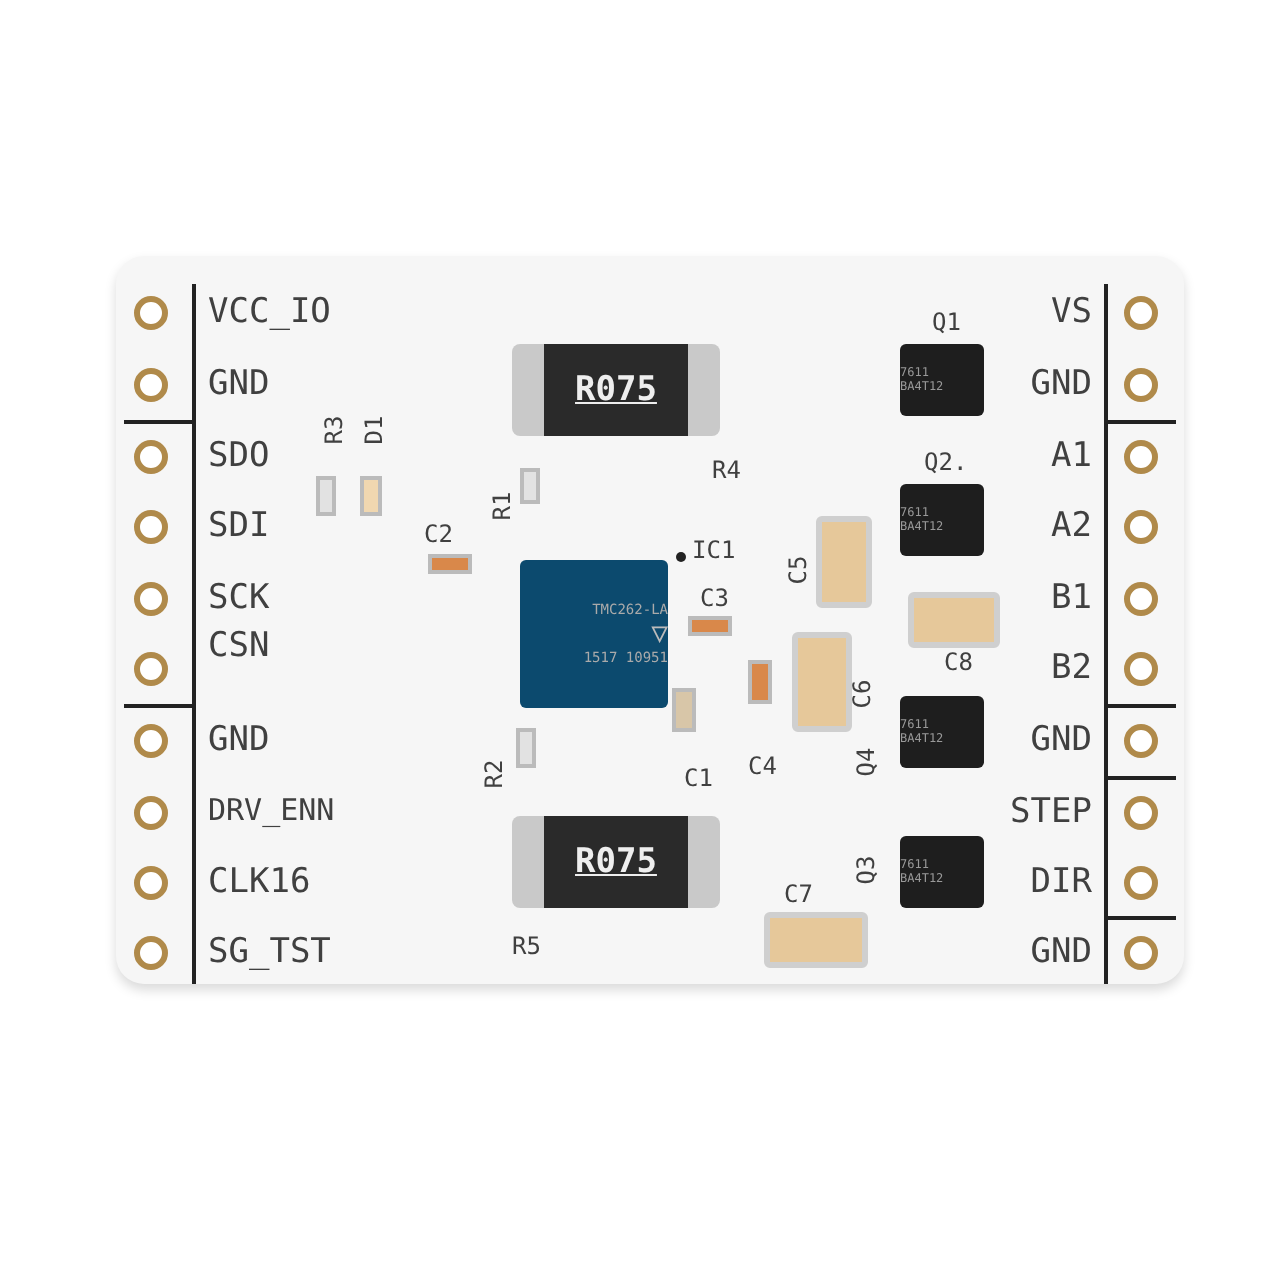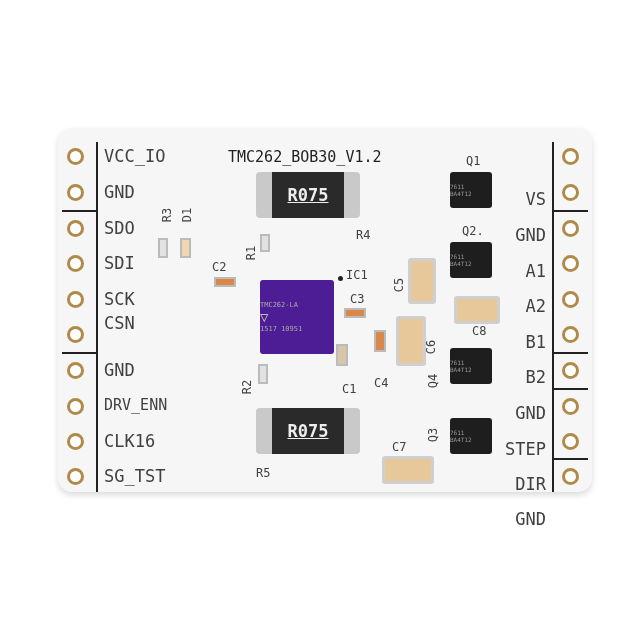--- a/index.html
+++ b/index.html
@@ -1,26 +1,26 @@
 <!DOCTYPE html>
 <html><head>
 <meta charset="utf-8">
 <style>
   html,body{margin:0;padding:0;background:#ffffff;}
   body{width:640px;height:640px;position:relative;overflow:hidden;font-family:"DejaVu Sans Mono",monospace;}
   .board{position:absolute;left:58px;top:128px;width:534px;height:364px;background:#f6f6f6;border-radius:14px;box-shadow:0 3px 6px rgba(0,0,0,0.15);}
   .pad{position:absolute;width:17px;height:17px;border-radius:50%;border:3px solid #b08a4a;background:#fff;box-sizing:border-box;}
   .pin-label{position:absolute;font-size:17px;color:#404040;font-family:"DejaVu Sans Mono",monospace;letter-spacing:0px;}
-  .pin-label.right{text-align:left;margin-top:43px;}
+  .pin-label.right{text-align:left;}
   .vline{position:absolute;width:2px;background:#222;}
   .hline{position:absolute;height:2px;background:#222;}
   .silk{position:absolute;font-size:12px;color:#404040;font-family:"DejaVu Sans Mono",monospace;}
   .title{position:absolute;font-size:15px;color:#222;font-family:"DejaVu Sans Mono",monospace;}
   .res-big{position:absolute;width:104px;height:46px;background:#2a2a2a;border-left:16px solid #c9c9c9;border-right:16px solid #c9c9c9;box-sizing:border-box;border-radius:4px;display:flex;align-items:center;justify-content:center;color:#eee;font-size:17px;font-weight:bold;font-family:"DejaVu Sans Mono",monospace;text-decoration:underline;}
-  .ic{position:absolute;width:74px;height:74px;background:#4c1d95;border-radius:3px;color:#aaa;font-size:7px;display:flex;flex-direction:column;align-items:flex-start;justify-content:center;font-family:"DejaVu Sans Mono",monospace;}
+  .ic{position:absolute;width:74px;height:74px;background:#0c4a6e;border-radius:3px;color:#aaa;font-size:7px;display:flex;flex-direction:column;align-items:flex-end;justify-content:center;font-family:"DejaVu Sans Mono",monospace;}
   .mosfet{position:absolute;width:42px;height:36px;background:#1e1e1e;border-radius:3px;color:#999;font-size:6px;display:flex;flex-direction:column;align-items:flex-end;justify-content:center;padding-right:5px;box-sizing:border-box;font-family:"DejaVu Sans Mono",monospace;}
   .cap-big{position:absolute;background:#e6c89a;border:3px solid #cfcfcf;box-sizing:border-box;border-radius:3px;}
   .smd{position:absolute;background:#d8c6a8;border:2px solid #bbb;box-sizing:border-box;}
   .smd.orange{background:#d9884a;}
   .dot{position:absolute;width:5px;height:5px;border-radius:50%;background:#222;}
 </style>
 </head>
 <body>
 
 <div class="board">
@@ -72,21 +72,20 @@
   <div class="pin-label right" style="right:46px;top:54px">GND</div>
   <div class="pin-label right" style="right:46px;top:90px">A1</div>
   <div class="pin-label right" style="right:46px;top:125px">A2</div>
   <div class="pin-label right" style="right:46px;top:161px">B1</div>
   <div class="pin-label right" style="right:46px;top:196px">B2</div>
   <div class="pin-label right" style="right:46px;top:232px">GND</div>
   <div class="pin-label right" style="right:46px;top:268px">STEP</div>
   <div class="pin-label right" style="right:46px;top:303px">DIR</div>
   <div class="pin-label right" style="right:46px;top:338px">GND</div>
 
-  <div class="title" style="left:170px;top:20px">TMC262_BOB30_V1.2</div>
 
   <div class="res-big" style="left:198px;top:44px">R075</div>
   <div class="silk" style="left:298px;top:100px">R4</div>
   <div class="res-big" style="left:198px;top:280px">R075</div>
   <div class="silk" style="left:198px;top:338px">R5</div>
 
   <div class="ic" style="left:202px;top:152px">
     <span>TMC262-LA</span>
     <span style="font-size:14px;color:#bbb">▽</span>
     <span>1517 10951</span>

